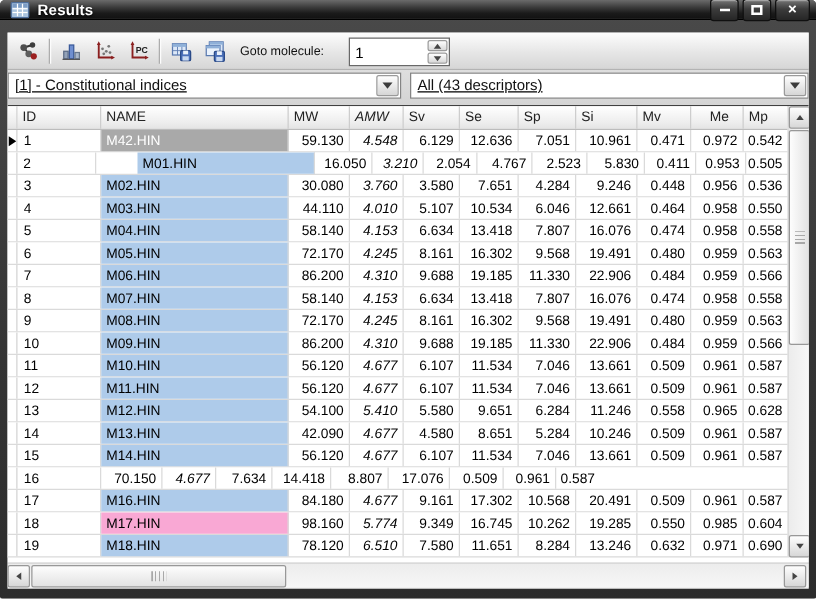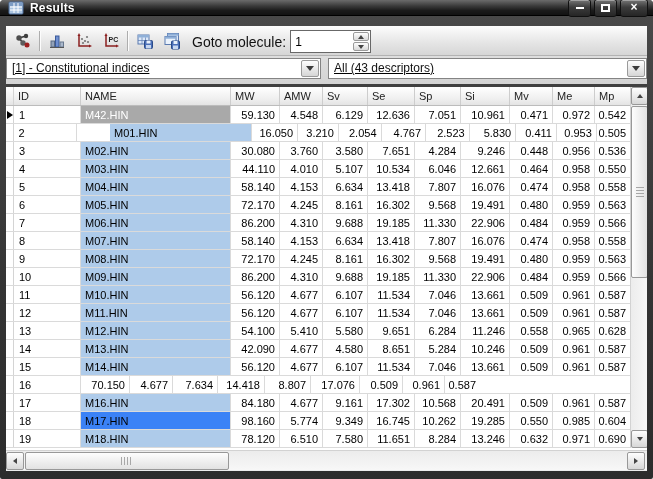--- a/index.html
+++ b/index.html
@@ -29,21 +29,21 @@
     background:#ececec; overflow:hidden; }
 
   
   .toolbar { position:relative; height:30px; display:flex; align-items:center; padding:0 3px;
     background:linear-gradient(180deg,#fdfdfd,#e6e6e6 55%,#d6d6d6);
     border-bottom:1px solid #b3b3b3; }
   .tool-btn { width:27px; height:26px; display:flex; align-items:center; justify-content:center;
     border-radius:2px; }
   .tb-sep { width:1px; height:20px; background:#adadad; box-shadow:1px 0 0 #fcfcfc; margin:0 3px; }
   .goto { position:absolute; left:186px; top:4px; display:flex; align-items:center; }
-  .goto-label { font-size:14px; color:#111; margin-right:4px; }
+  .goto-label { font-size:10px; color:#111; margin-right:20px; }
   .spinbox { width:81px; height:23px; background:#fff; border:1px solid #686868;
     display:flex; align-items:center; }
   .spin-input { flex:1; border:none; outline:none; font-size:12px; padding:0 0 0 4px; width:50px;
     font-family:"Liberation Sans",sans-serif; background:transparent; }
   .spin-btns { width:16px; margin:1px 1px 1px 0; display:flex; flex-direction:column; gap:1px; }
   .spin-btn { height:9px; border:1px solid #9a9a9a; border-radius:2px;
     background:linear-gradient(180deg,#fefefe,#d9d9d9); display:flex; align-items:center; justify-content:center; }
   .tri-up { width:0; height:0; border-left:3px solid transparent; border-right:3px solid transparent;
     border-bottom:4px solid #444; }
   .tri-down { width:0; height:0; border-left:3px solid transparent; border-right:3px solid transparent;
@@ -60,39 +60,39 @@
     display:flex; align-items:center; font-size:12px; color:#111; padding-left:5px; }
   .combo.block { width:315px; }
   .combo.desc { flex:1; margin-left:7px; }
   .combo-btn { position:absolute; right:1px; top:1px; bottom:1px; width:18px; border:1px solid #9a9a9a;
     border-radius:2px; background:linear-gradient(180deg,#fefefe,#d6d6d6);
     display:flex; align-items:center; justify-content:center; }
   .chev-down { width:0; height:0; border-left:4px solid transparent; border-right:4px solid transparent;
     border-top:5px solid #3c3c3c; }
 
   
-  .grid-area { position:relative; height:366px; background:#fff; border-top:3px solid #404040; }
+  .grid-area { position:relative; height:366px; background:#fff; border-top:1px solid #404040; }
   .table-header { display:flex; width:624px; height:19px;
     background:linear-gradient(180deg,#ffffff,#eeeeee 70%,#e4e4e4);
     border-bottom:1px solid #bcbcbc; }
   .th { border-right:1px solid #cdcdcd; padding:3px 0 0 4px; font-size:11px; color:#222;
     white-space:nowrap; overflow:hidden; }
   .row { display:flex; width:624px; height:18px; border-bottom:1px solid #dadada; background:#fff; }
   .td { border-right:1px solid #dadada; font-size:11px; color:#000; padding-top:3px;
     white-space:nowrap; overflow:hidden; position:relative; }
   .td.id { padding-left:5px; }
   .td.name { padding-left:4px; }
   .td.num { text-align:right; padding-right:4px; }
   .td.c-sel, .th.c-sel { border-right:1px solid #d4d4d4; }
   .arrow { position:absolute; left:1px; top:5px; width:0; height:0;
     border-top:4px solid transparent; border-bottom:4px solid transparent; border-left:6px solid #000; }
   .c-sel { width:8px; }
-  .c0 { width:67px; } .c1 { width:150px; } .c2 { width:49px; } .c3 { width:43px; }
+  .c0 { width:67px; } .c1 { width:150px; } .c2 { width:49px; } .c3 { width:43px;font-style:italic; }
   .c4 { width:45px; } .c5 { width:47px; } .c6 { width:46px; } .c7 { width:49px; }
-  .c8 { width:43px; } .c9 { width:42px; } .c10 { width:35px; border-right:none; }
+  .c8 { width:43px; } .c9 { width:42px;text-align:center; } .c10 { width:35px; border-right:none; }
 
   
   .vscroll { position:absolute; top:0; right:0; width:17px; height:361px;
     background:linear-gradient(90deg,#ececec,#f7f7f7); border-left:1px solid #d2d2d2; }
   .scroll-btn { position:absolute; left:0; width:17px; height:18px; border:1px solid #989898;
     border-radius:2px; background:linear-gradient(180deg,#fefefe,#d7d7d7);
     display:flex; align-items:center; justify-content:center; }
   .vscroll .up { top:0; }
   .vscroll .down { bottom:0; }
   .vthumb { position:absolute; left:0; top:19px; width:17px; height:172px; border:1px solid #989898;
@@ -484,21 +484,21 @@
             <div class="td num c5">17.302</div>
             <div class="td num c6">10.568</div>
             <div class="td num c7">20.491</div>
             <div class="td num c8">0.509</div>
             <div class="td num c9">0.961</div>
             <div class="td num c10">0.587</div>
           </div>
           <div class="row">
             <div class="td c-sel"></div>
             <div class="td id c0">18</div>
-            <div class="td name c1" style="background: #3b82f6;">M17.HIN</div>
+            <div class="td name c1" style="background: #f9a8d4;">M17.HIN</div>
             <div class="td num c2">98.160</div>
             <div class="td num c3">5.774</div>
             <div class="td num c4">9.349</div>
             <div class="td num c5">16.745</div>
             <div class="td num c6">10.262</div>
             <div class="td num c7">19.285</div>
             <div class="td num c8">0.550</div>
             <div class="td num c9">0.985</div>
             <div class="td num c10">0.604</div>
           </div>

